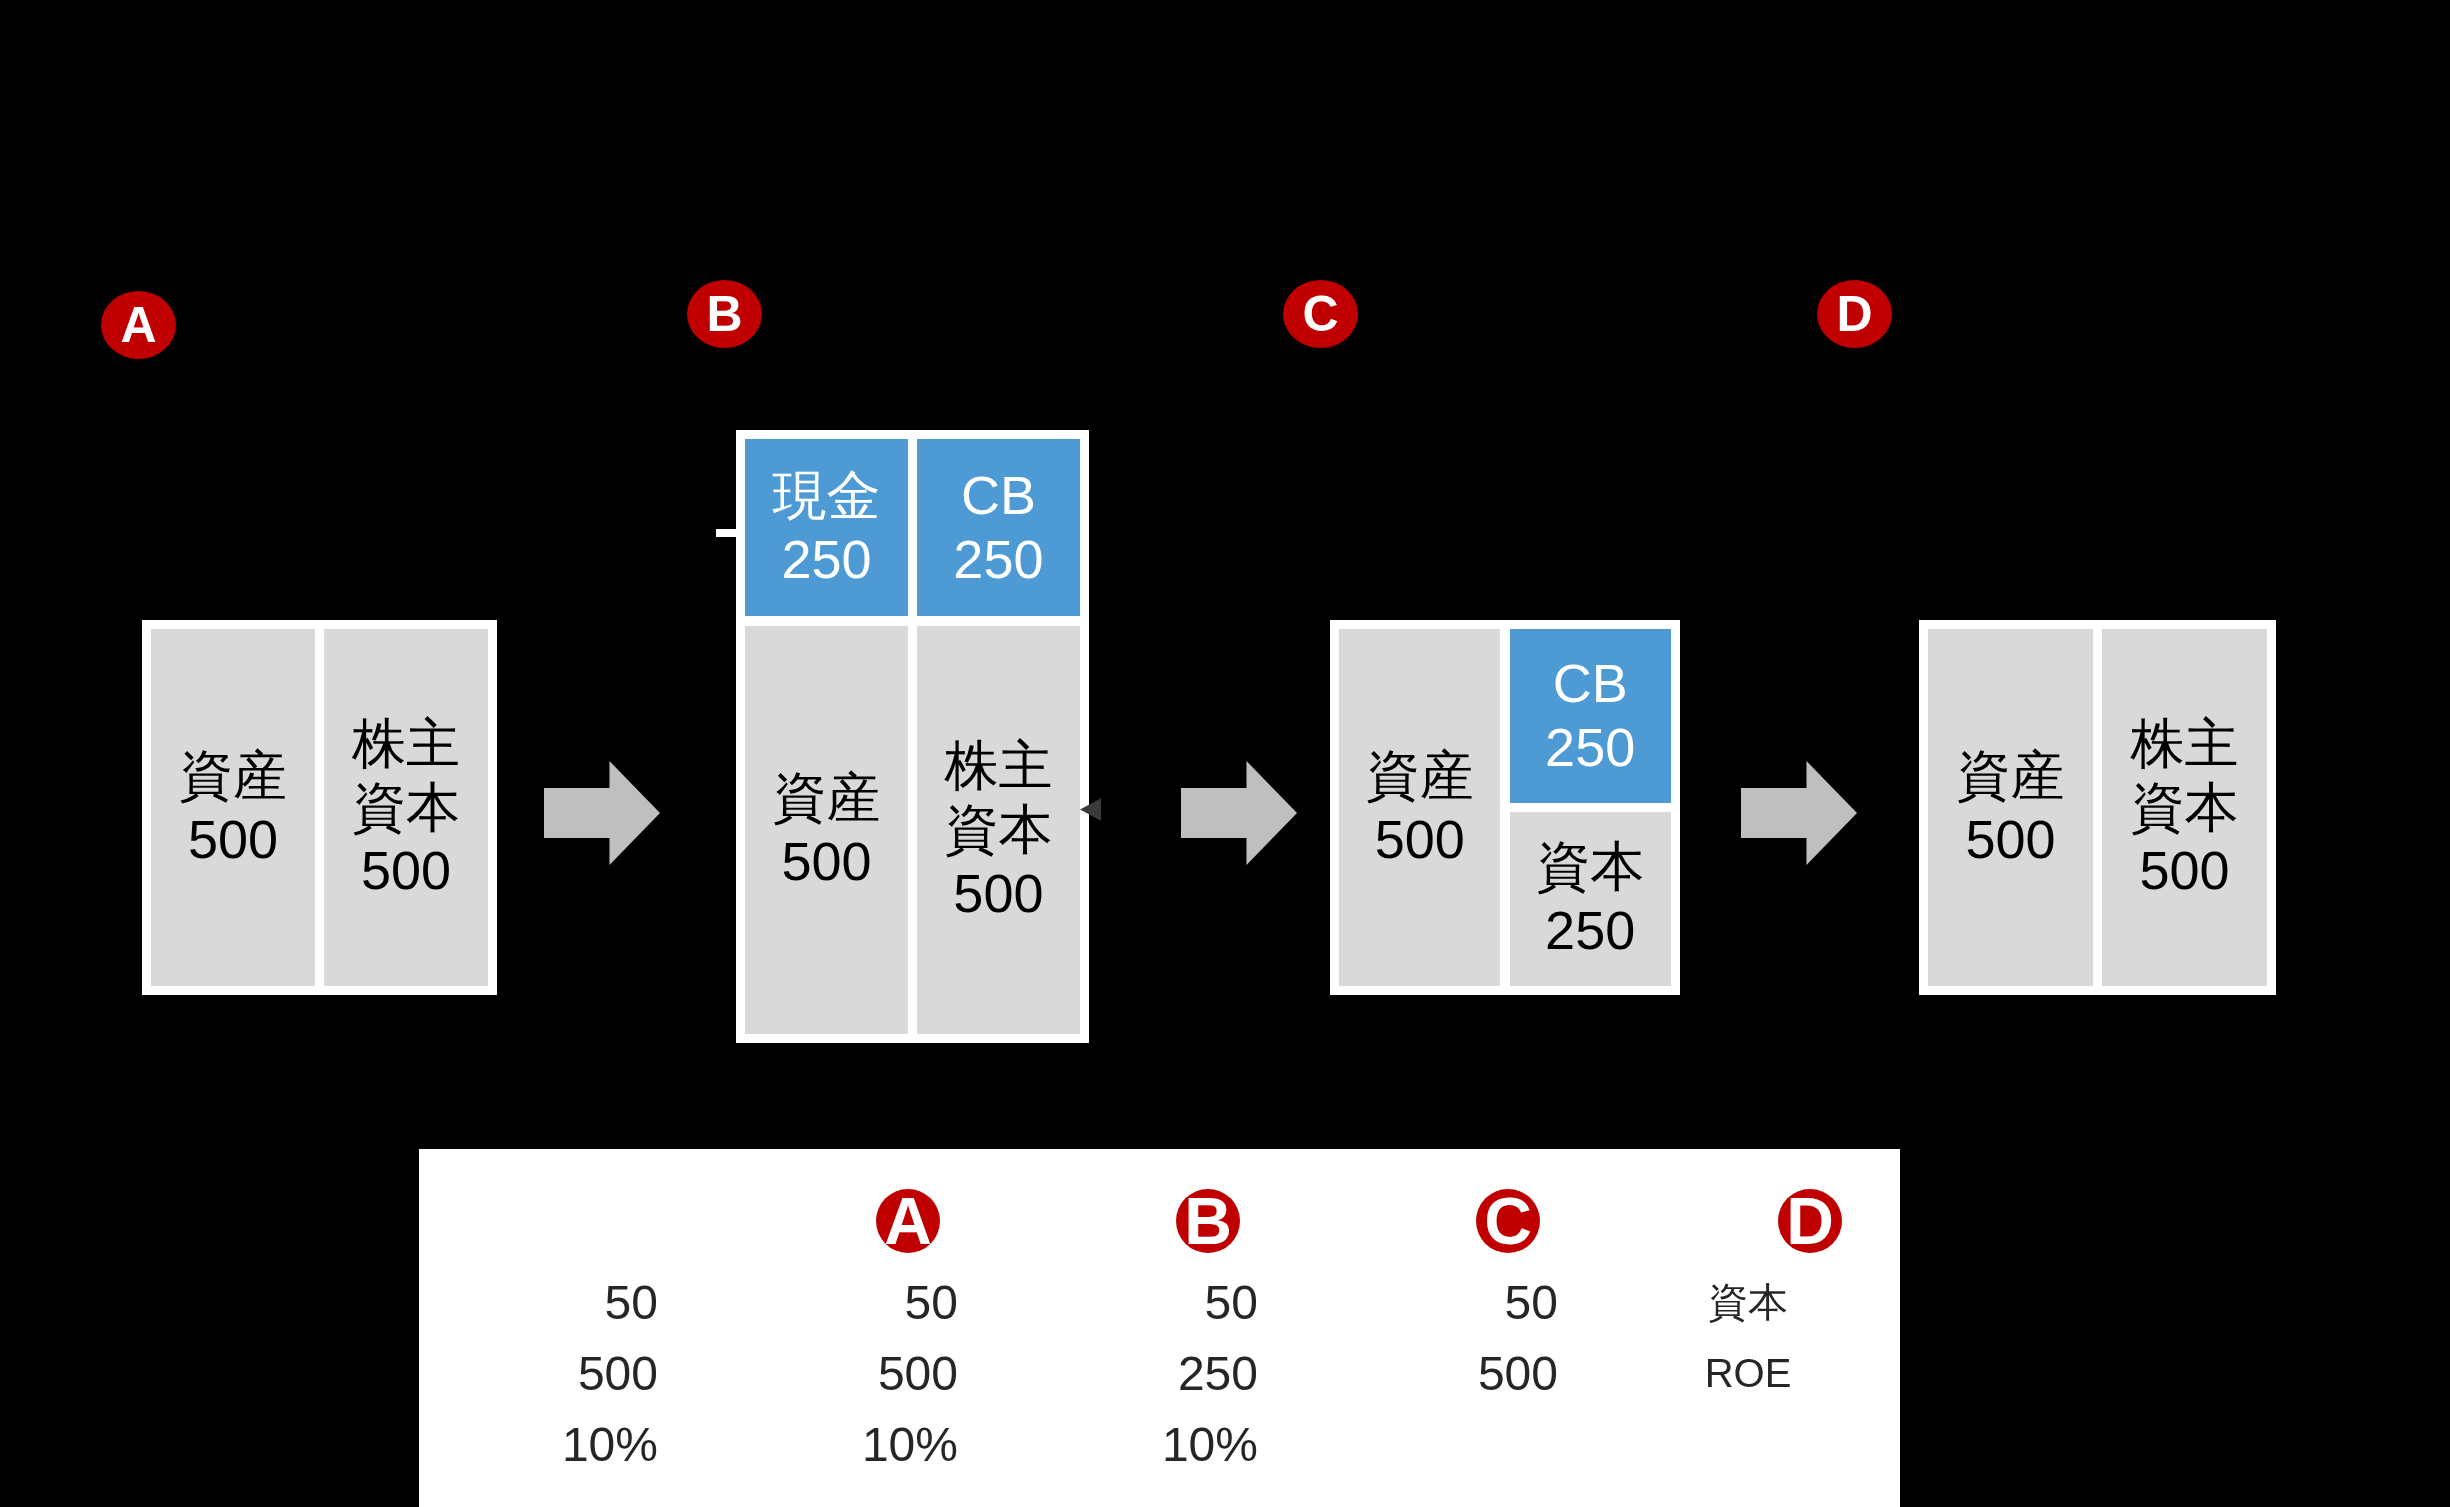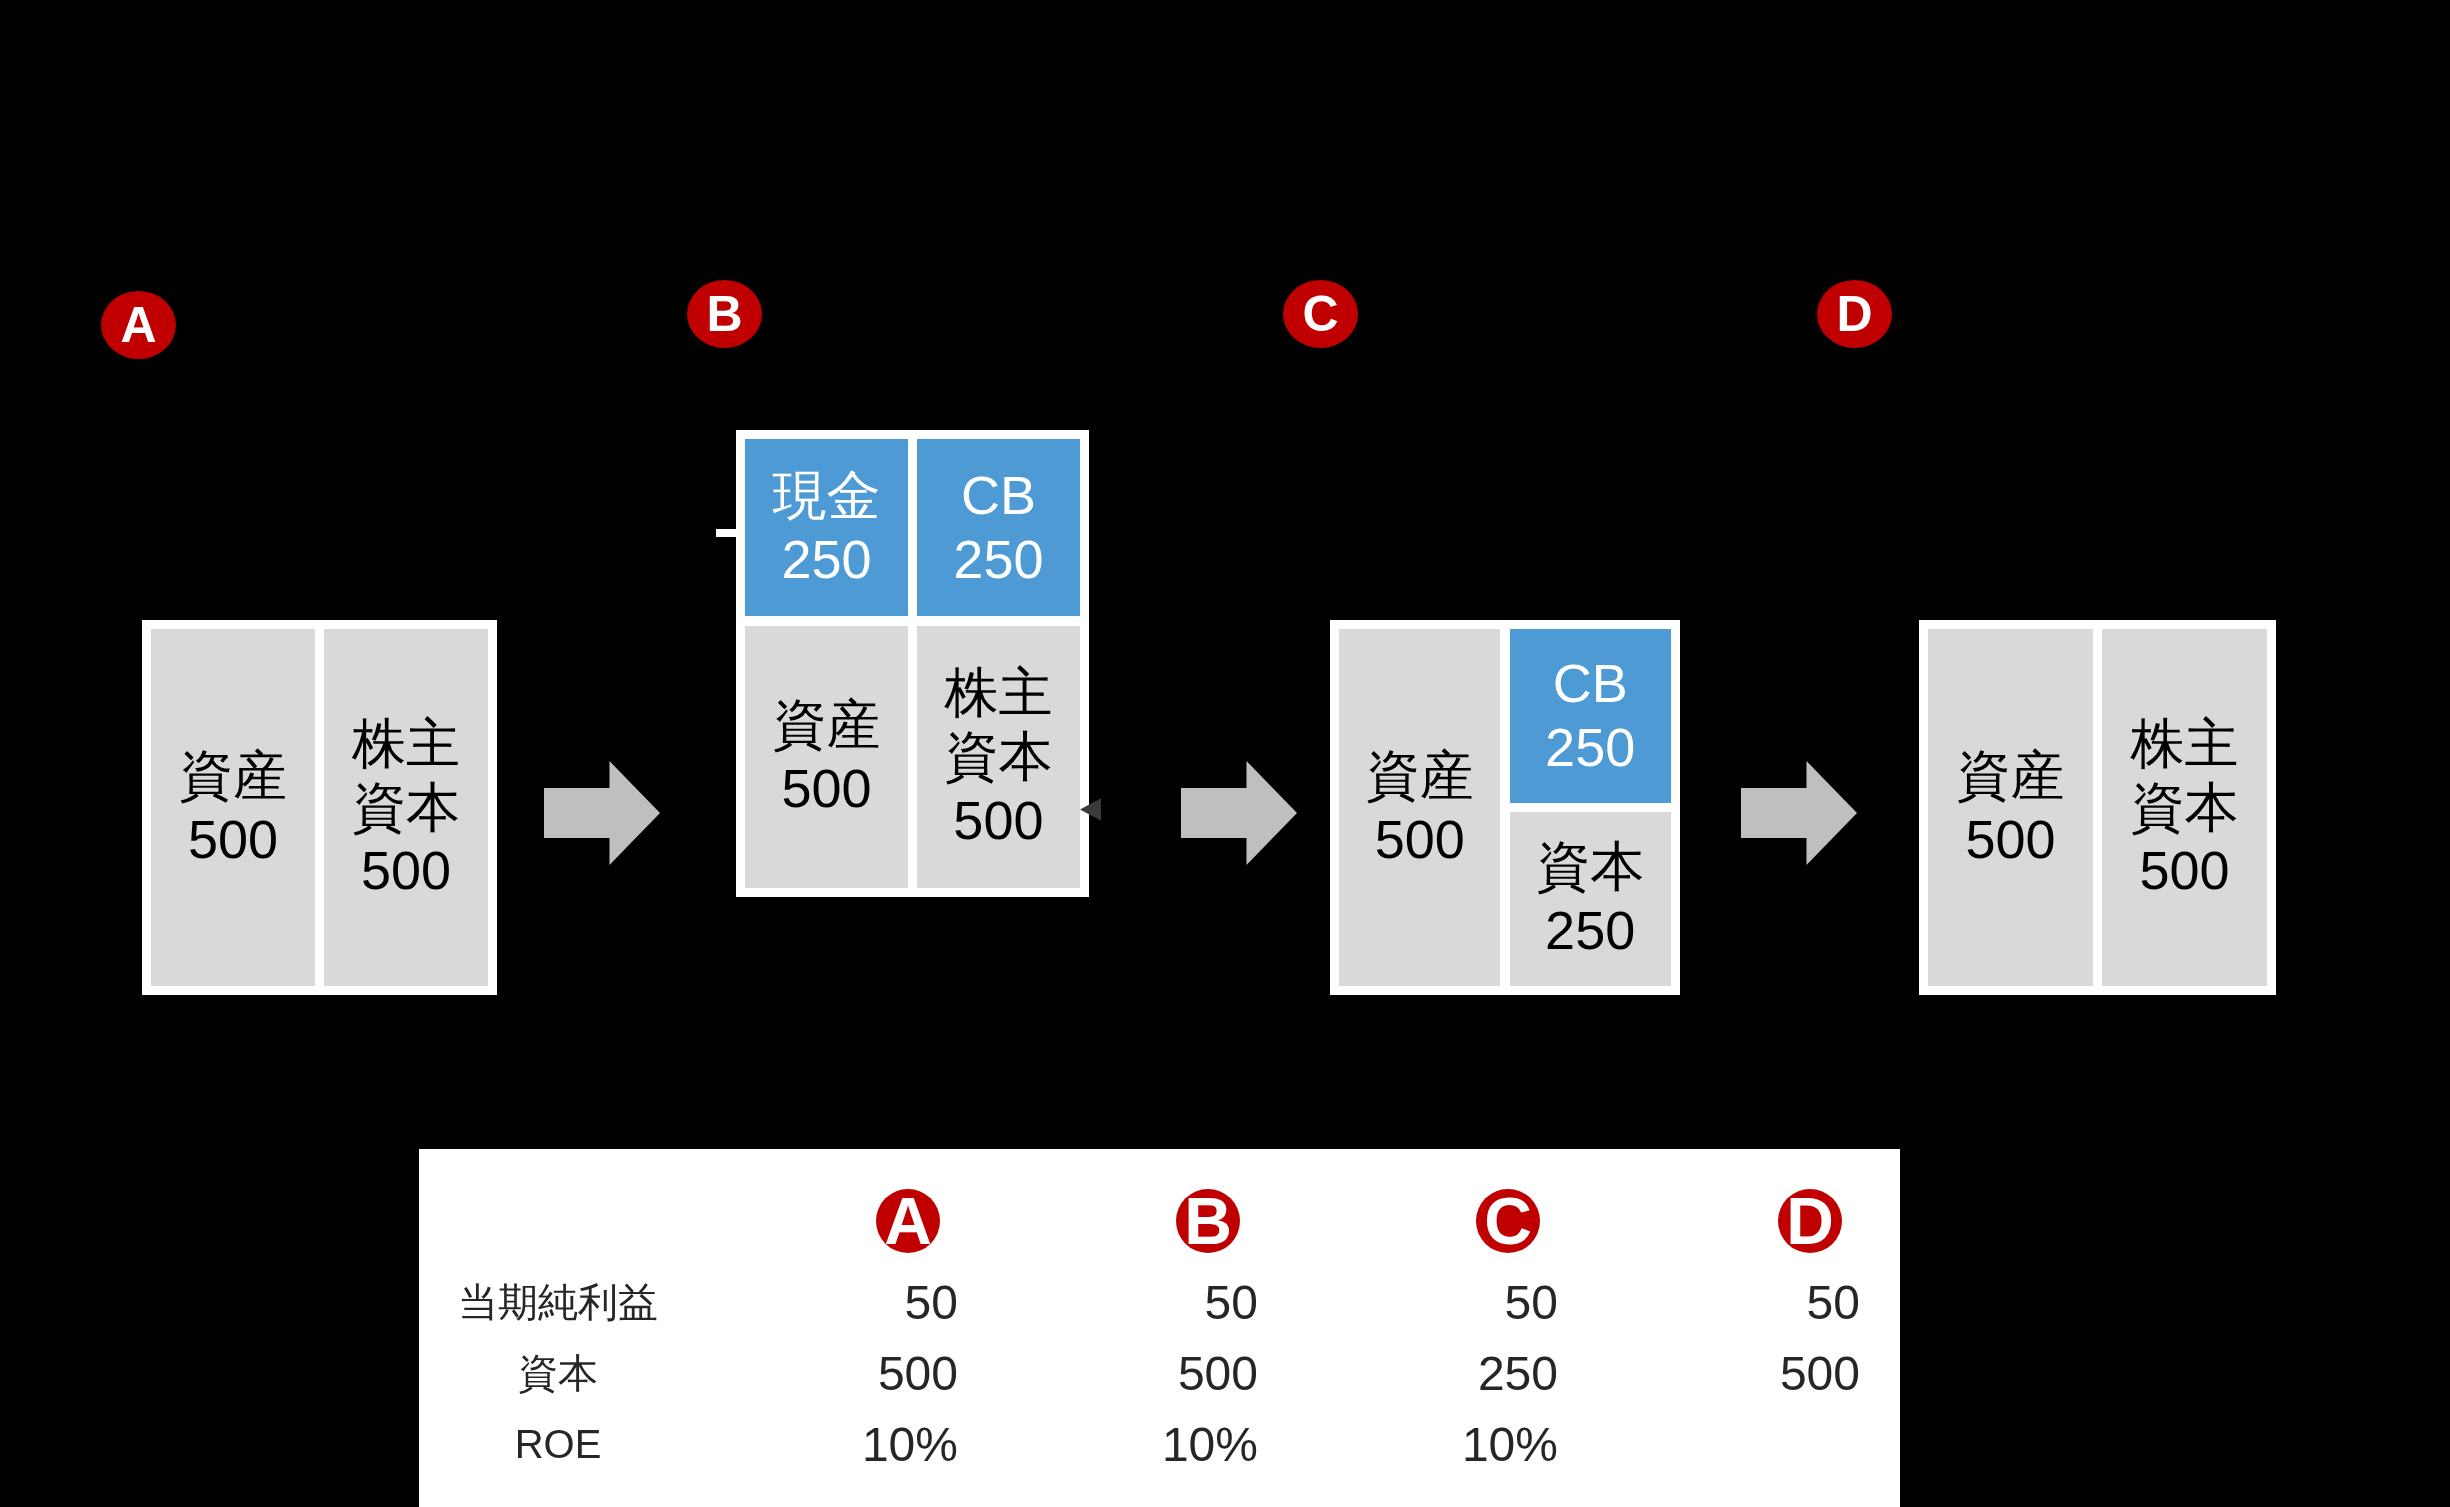--- a/index.html
+++ b/index.html
@@ -36,21 +36,21 @@
     display:flex;align-items:center;justify-content:center;
     text-align:center;font-size:54px;line-height:1.18;
     white-space:pre-line;
   }
   .cell.blue{background:#4D9AD5;color:#FFFFFF;}
   .bs-flex .cell{flex:1;}
 
   #box-a{left:142px;top:620px;width:355px;height:375px;}
   #box-d{left:1919px;top:620px;width:357px;height:375px;}
   #box-b{
-    left:736px;top:430px;width:353px;height:467px;
+    left:736px;top:430px;width:353px;height:613px;
     grid-template-columns:1fr 1fr;
     grid-template-rows:177px 1fr;
   }
   #box-c{
     left:1330px;top:620px;width:350px;height:375px;
     grid-template-columns:1fr 1fr;
     grid-template-rows:1fr 1fr;
   }
   #box-c .span-rows{grid-row:1 / 3;}
 
@@ -167,21 +167,20 @@
     <div class="th-cell">
       <div class="table-badge">B</div>
     </div>
     <div class="th-cell">
       <div class="table-badge">C</div>
     </div>
     <div class="th-cell">
       <div class="table-badge">D</div>
     </div>
 
-    <div class="row-label">当期純利益</div>
     <div class="val-cell">50</div>
     <div class="val-cell">50</div>
     <div class="val-cell">50</div>
     <div class="val-cell">50</div>
 
     <div class="row-label">資本</div>
     <div class="val-cell">500</div>
     <div class="val-cell">500</div>
     <div class="val-cell">250</div>
     <div class="val-cell">500</div>

